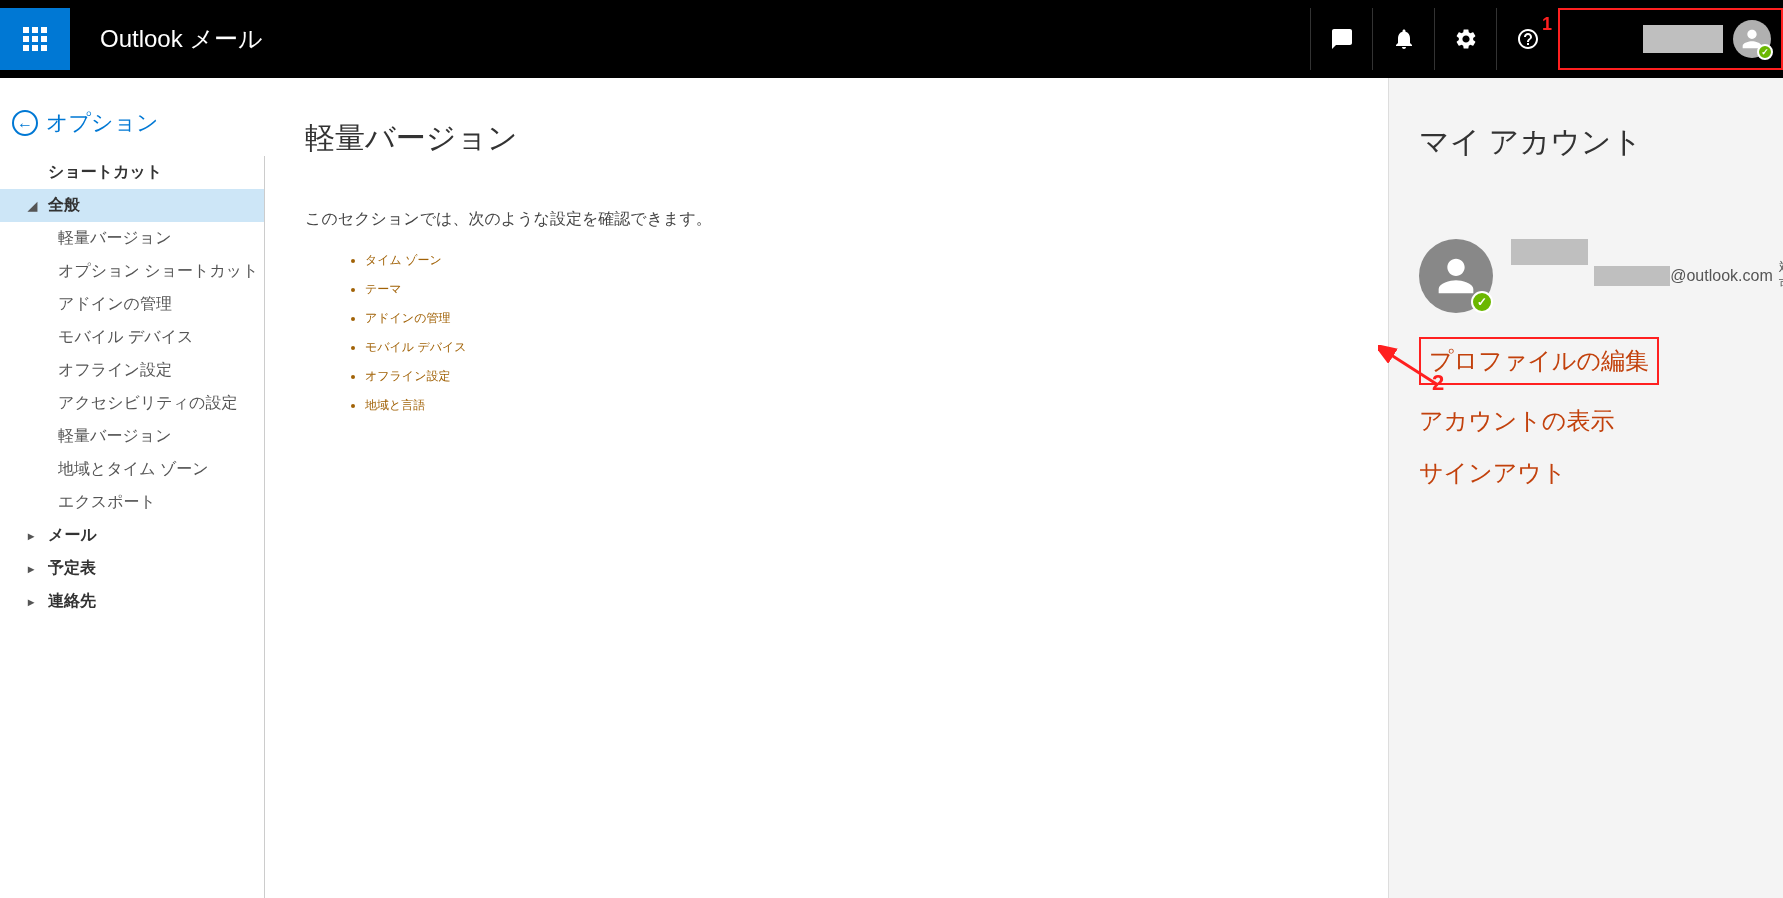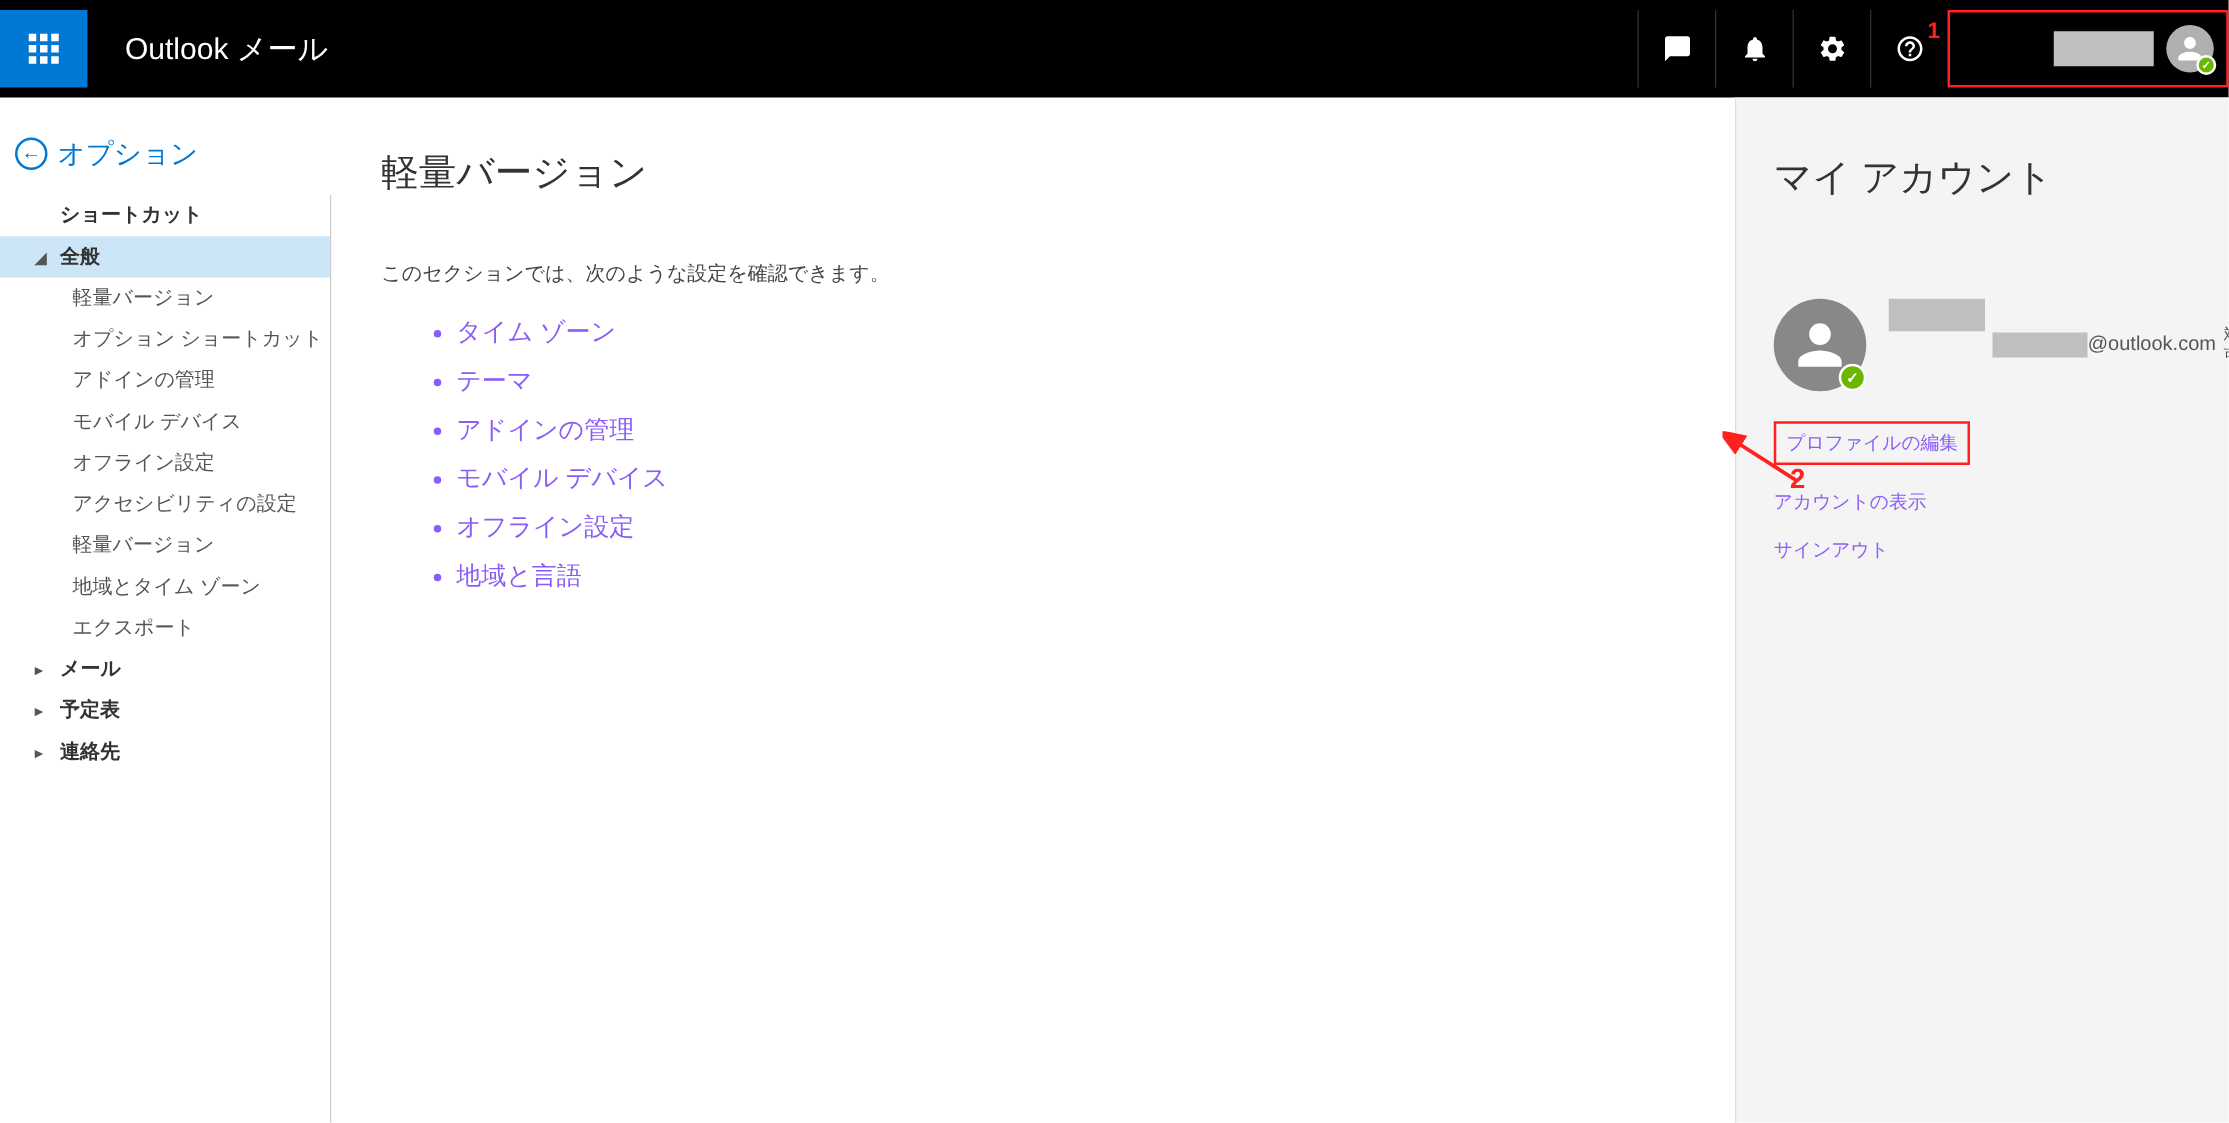--- a/index.html
+++ b/index.html
@@ -34,38 +34,38 @@
 .tree-item.sub { padding-left: 58px; color: #555; }
 .tree-item.selected { background: #cde6f7; }
 .tree-caret { position: absolute; left: 28px; top: 10px; font-size: 12px; color: #555; }
 .tree-caret.down { left: 28px; }
 
 
 .main { flex: 1; padding: 40px 40px 0 40px; }
 .main h1 { font-size: 30px; font-weight: 400; color: #333; margin-bottom: 50px; }
 .main .desc { font-size: 16px; color: #444; margin-bottom: 16px; }
 .main ul { list-style: disc; padding-left: 60px; }
-.main ul li { font-size: 20px; color: #8b5cf6; padding: 6px 0; }
+.main ul li { font-size: 12px; color: #a16207; padding: 6px 0; }
 
 
 .rightpanel { width: 395px; background: #f4f4f4; border-left: 1px solid #ddd; padding: 44px 30px 0 30px; position: relative; }
 .rightpanel h2 { font-size: 30px; font-weight: 400; color: #333; margin-bottom: 76px; }
 .account-row { display: flex; gap: 18px; margin-bottom: 24px; }
 .avatar-large { width: 74px; height: 74px; border-radius: 50%; background: #888; position: relative; display: flex; align-items: center; justify-content: center; flex-shrink: 0; }
 .avatar-large svg { width: 52px; height: 52px; }
 .avatar-large .presence { width: 22px; height: 22px; bottom: 0; right: 0; }
 .avatar-large .presence::after { font-size: 12px; }
 .account-info { display: flex; flex-direction: row; gap: 6px; }
 .name-placeholder { width: 100px; height: 26px; background: #bfbfbf; }
 .email-row { display: flex; align-items: center; font-size: 16px; color: #555; }
 .email-placeholder { width: 76px; height: 20px; background: #bfbfbf; display: inline-block; }
 .status-dropdown { font-size: 12px; color: #555; cursor: pointer; display: flex; align-items: center; gap: 4px; }
 .status-dropdown::after { content: "▾"; font-size: 12px; }
 .account-links { display: flex; flex-direction: column; gap: 20px; }
-.account-link { color: #8b5cf6; font-size: 15px; cursor: pointer; }
+.account-link { color: #c2410c; font-size: 24px; cursor: pointer; }
 .account-link.boxed { border: 2px solid #ff2020; padding: 6px 8px; width: fit-content; }
 
 
 .annotation { position: absolute; pointer-events: none; }
 .anno-2 { top: 370px; left: 1432px; color: #ff2020; font-weight: bold; font-size: 22px; }
 .arrow { position: absolute; top: 345px; left: 1378px; }
 </style>
 </head>
 <body>
 

